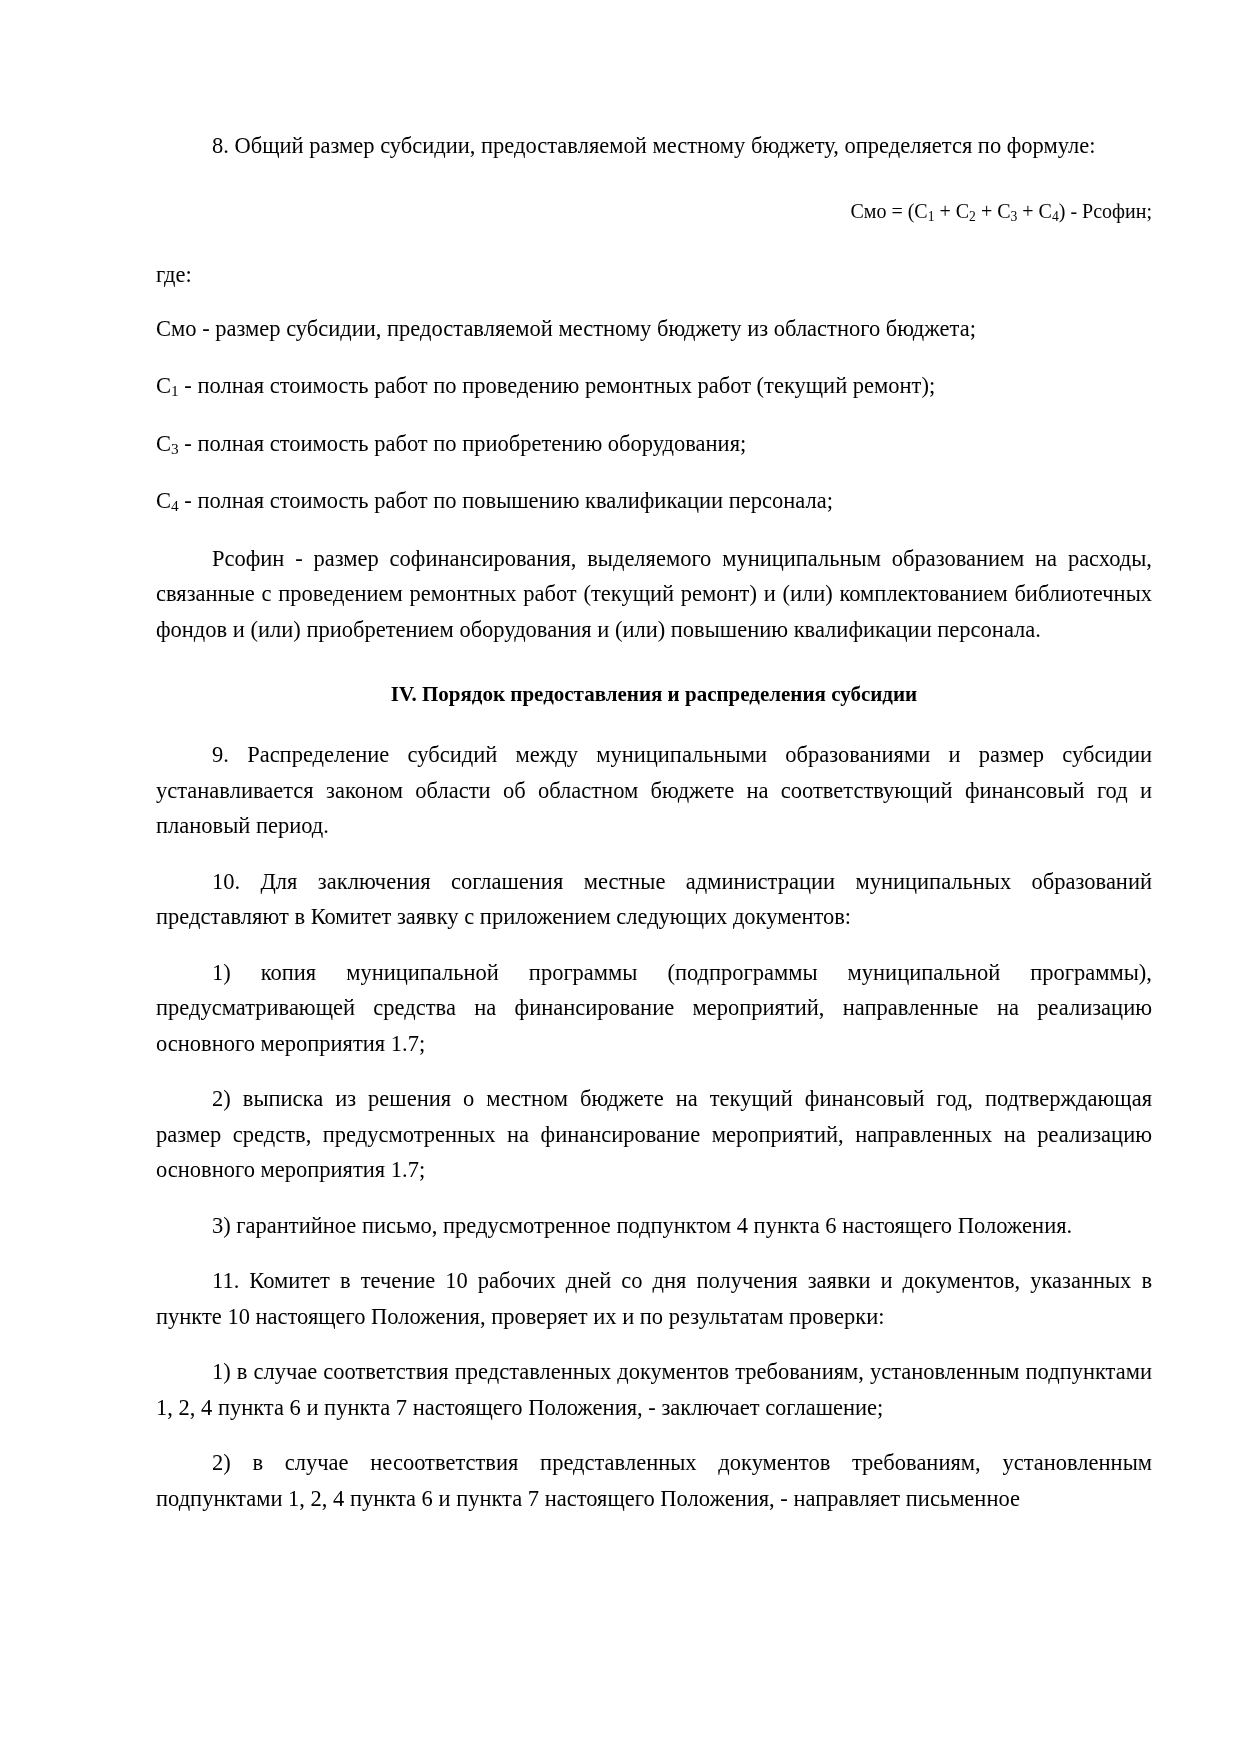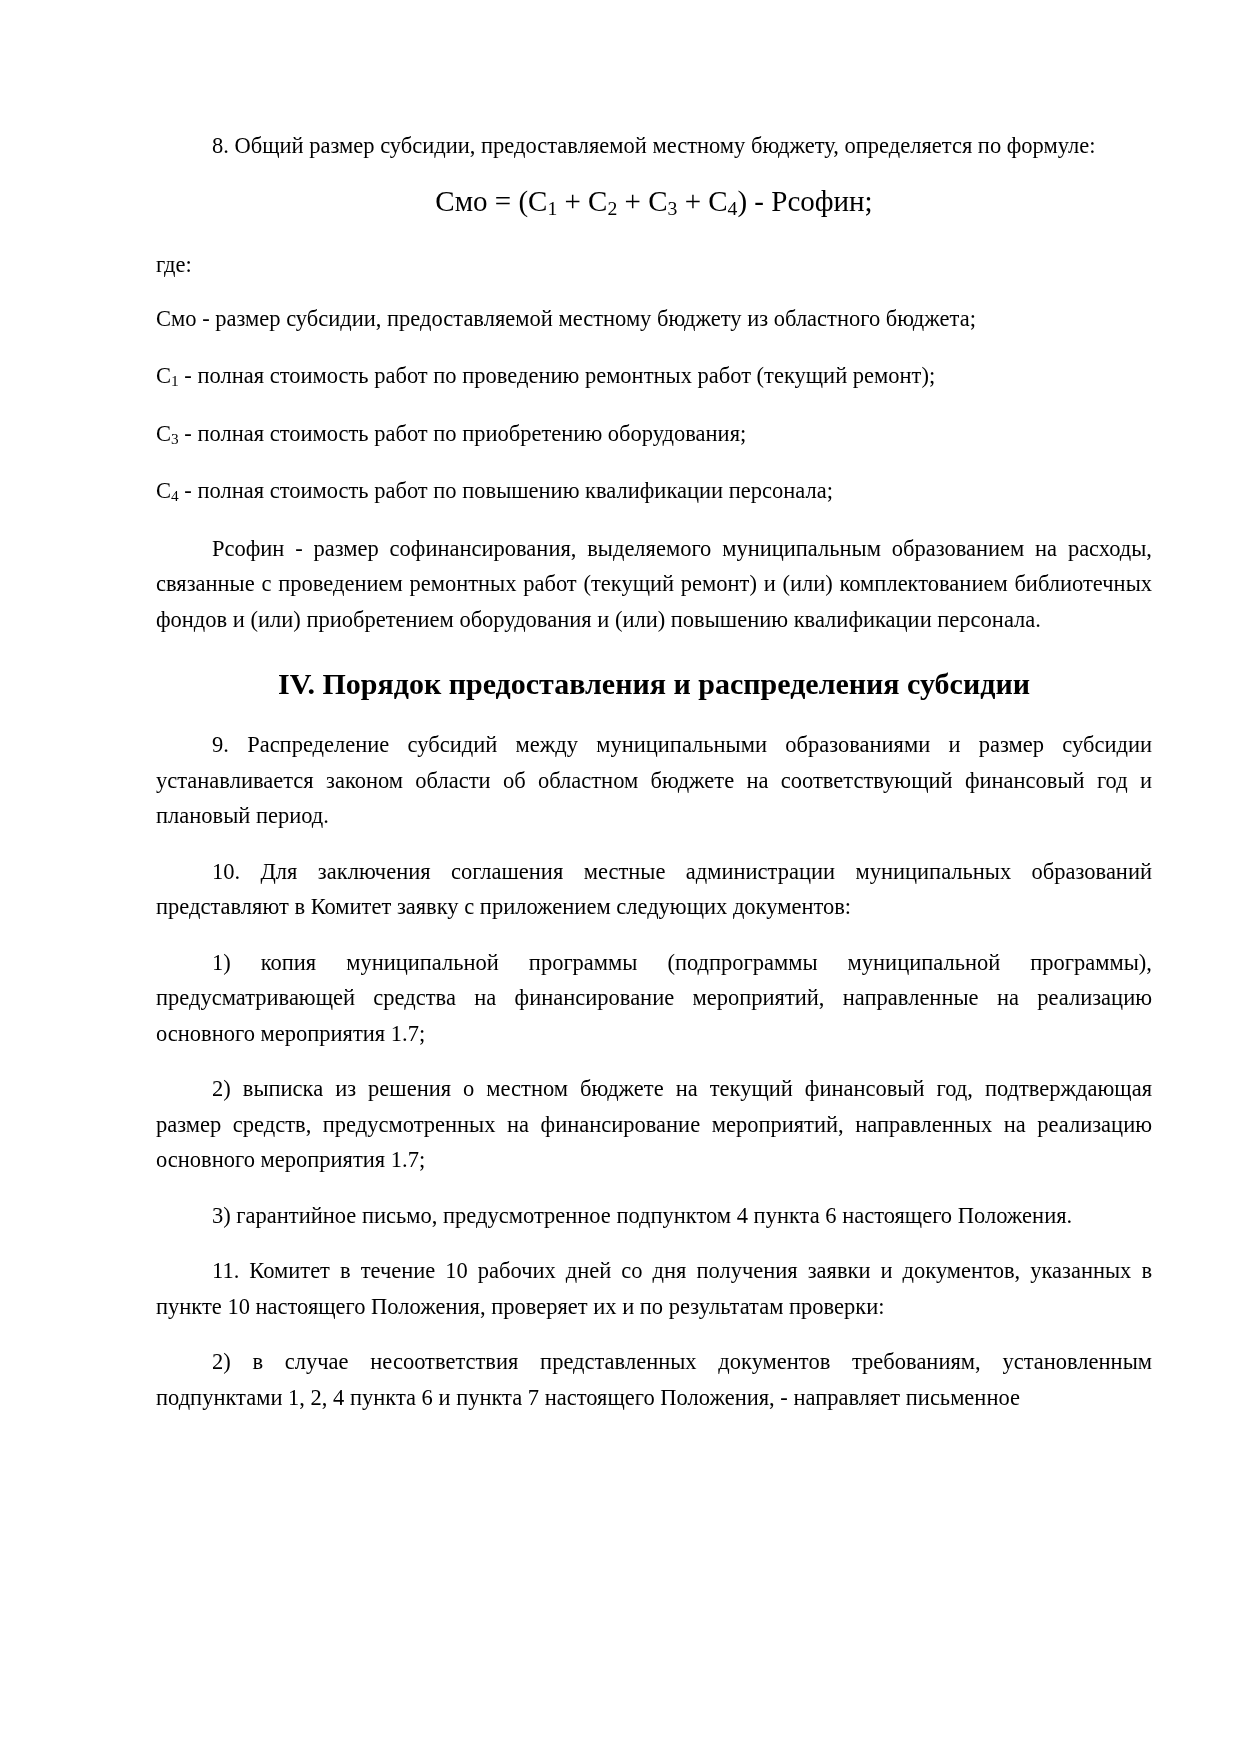--- a/index.html
+++ b/index.html
@@ -27,27 +27,27 @@
     margin: 0 0 20px 0;
     hyphens: none;
   }
   .indent {
     text-indent: 56px;
   }
   .no-indent {
     text-indent: 0;
   }
   .formula {
-    font-size: 29px;
+    font-size: 20px;
     line-height: 35.5px;
-    text-align: center;
-    margin: 20px 0 28px 0;
+    text-align: right;
+    margin: 30px 0 28px 0;
   }
   .section-heading {
-    font-size: 30px;
+    font-size: 21px;
     line-height: 34px;
     font-weight: bold;
     text-align: center;
     margin: 30px 0 26px 0;
   }
   sub {
     font-size: 0.68em;
     vertical-align: -0.22em;
     line-height: 0;
   }
@@ -94,16 +94,17 @@
   <p class="body-text indent">10. Для заключения соглашения местные администрации муниципальных образований представляют в Комитет заявку с приложением следующих документов:</p>
 
   <p class="body-text indent">1) копия муниципальной программы (подпрограммы муниципальной программы), предусматривающей средства на финансирование мероприятий, направленные на реализацию основного мероприятия 1.7;</p>
 
   <p class="body-text indent">2) выписка из решения о местном бюджете на текущий финансовый год, подтверждающая размер средств, предусмотренных на финансирование мероприятий, направленных на реализацию основного мероприятия 1.7;</p>
 
   <p class="body-text indent">3) гарантийное письмо, предусмотренное подпунктом 4 пункта 6 настоящего Положения.</p>
 
   <p class="body-text indent">11. Комитет в течение 10 рабочих дней со дня получения заявки и документов, указанных в пункте 10 настоящего Положения, проверяет их и по результатам проверки:</p>
 
+  <p class="body-text indent">1) в случае соответствия представленных документов требованиям, установленным подпунктами 1, 2, 4 пункта 6 и пункта 7 настоящего Положения, - заключает соглашение;</p>
 
   <p class="body-text indent">2) в случае несоответствия представленных документов требованиям, установленным подпунктами 1, 2, 4 пункта 6 и пункта 7 настоящего Положения, - направляет письменное</p>
 
 </div>
 
 </body></html>

